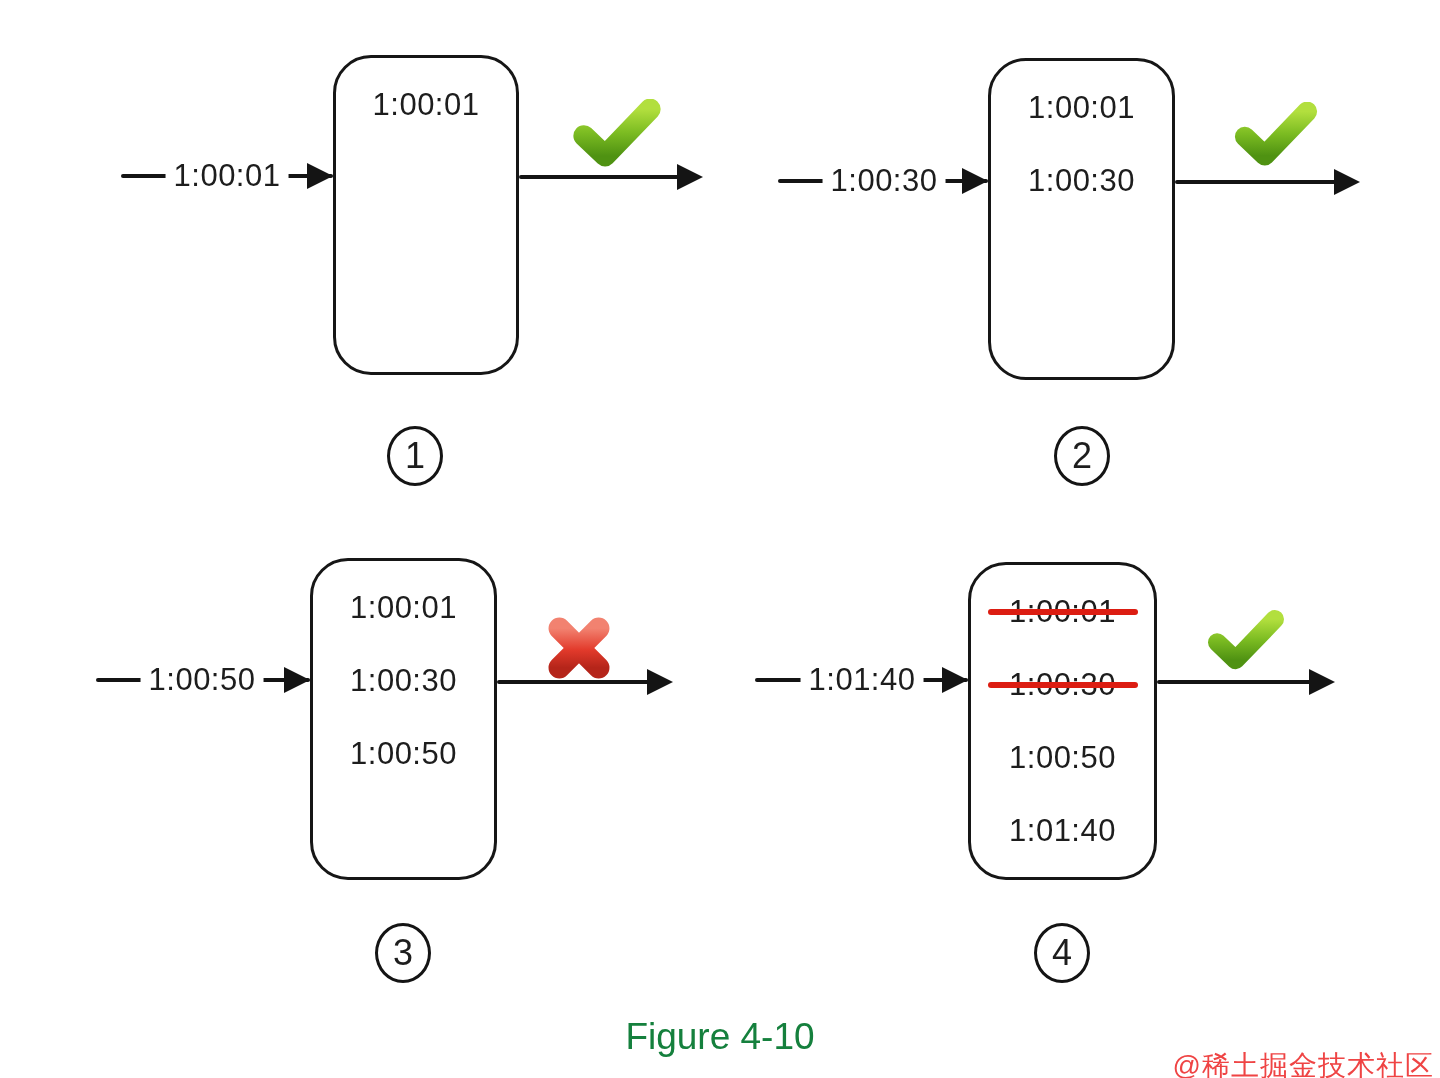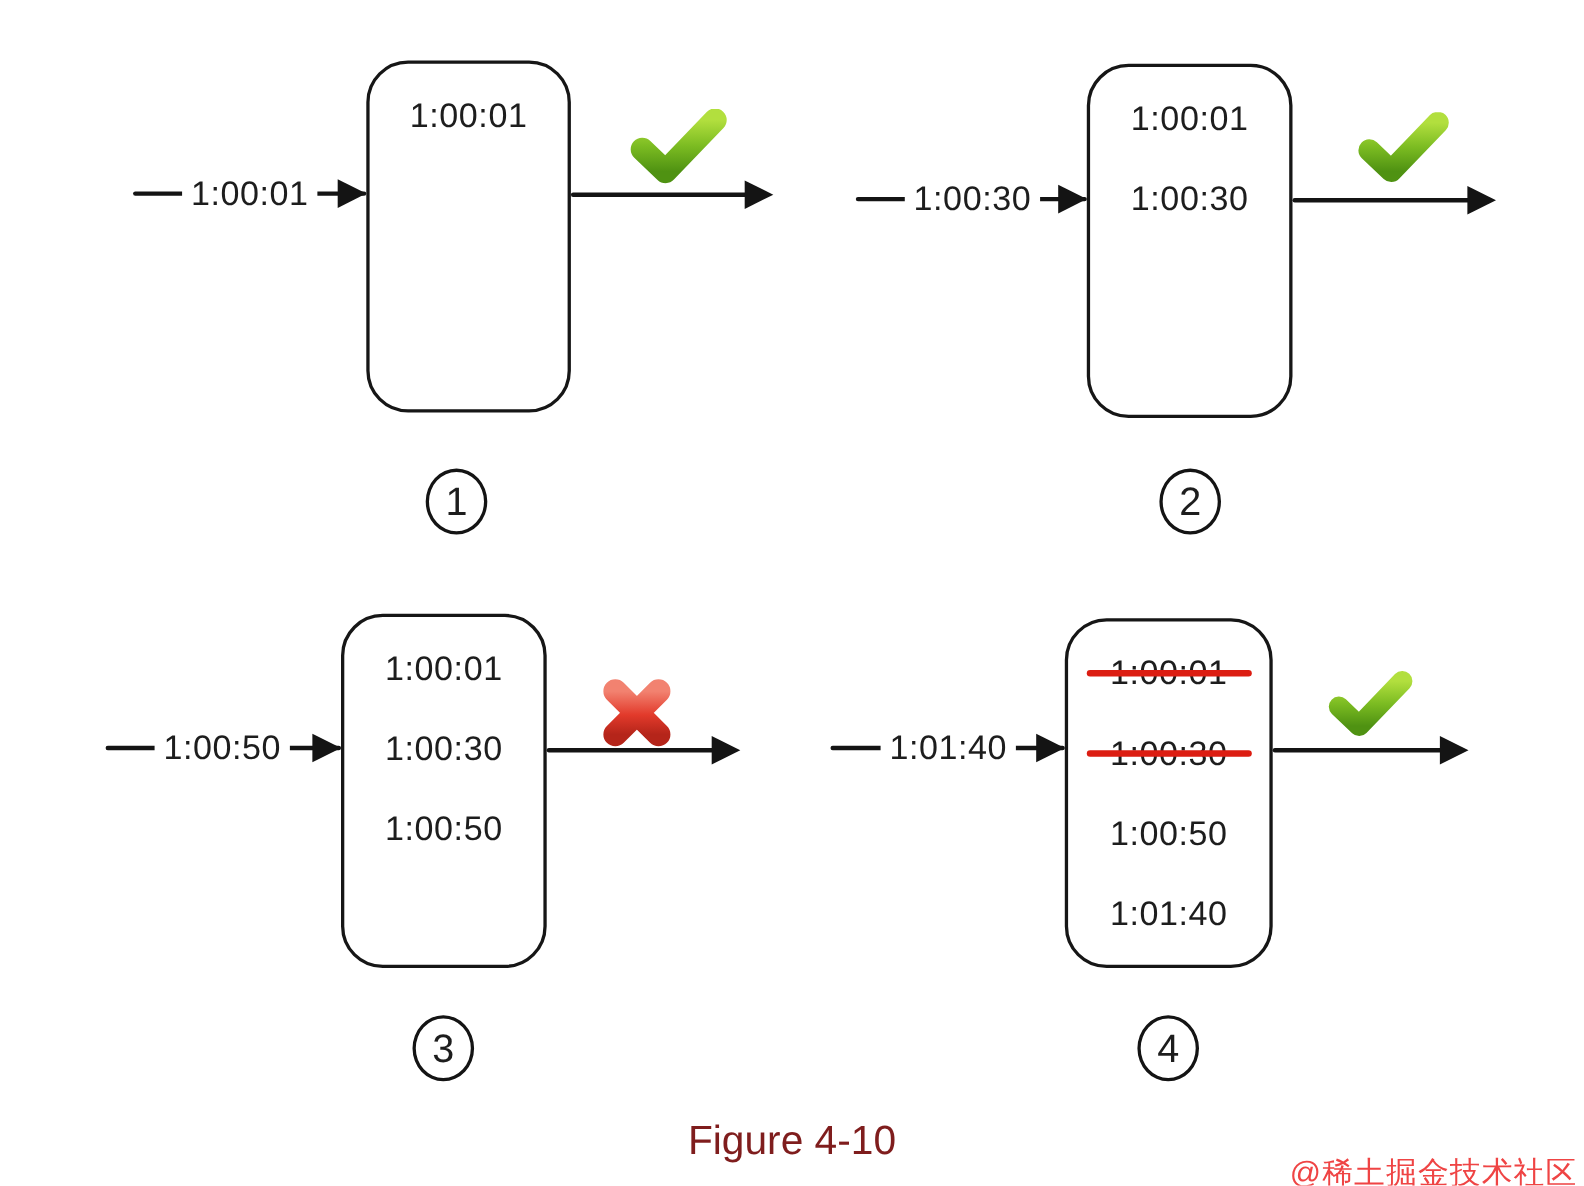--- a/index.html
+++ b/index.html
@@ -92,21 +92,21 @@
     background: #ffffff;
   }
 
   .caption {
     position: absolute;
     left: 0;
     right: 0;
     top: 1016px;
     text-align: center;
     font-size: 37px;
-    color: #7f1d1d;
+    color: #15803d;
   }
   .watermark {
     position: absolute;
     right: 6px;
     top: 1047px;
     font-size: 28px;
     letter-spacing: 1px;
     color: #ef4444;
   }
   svg { display: block; }

